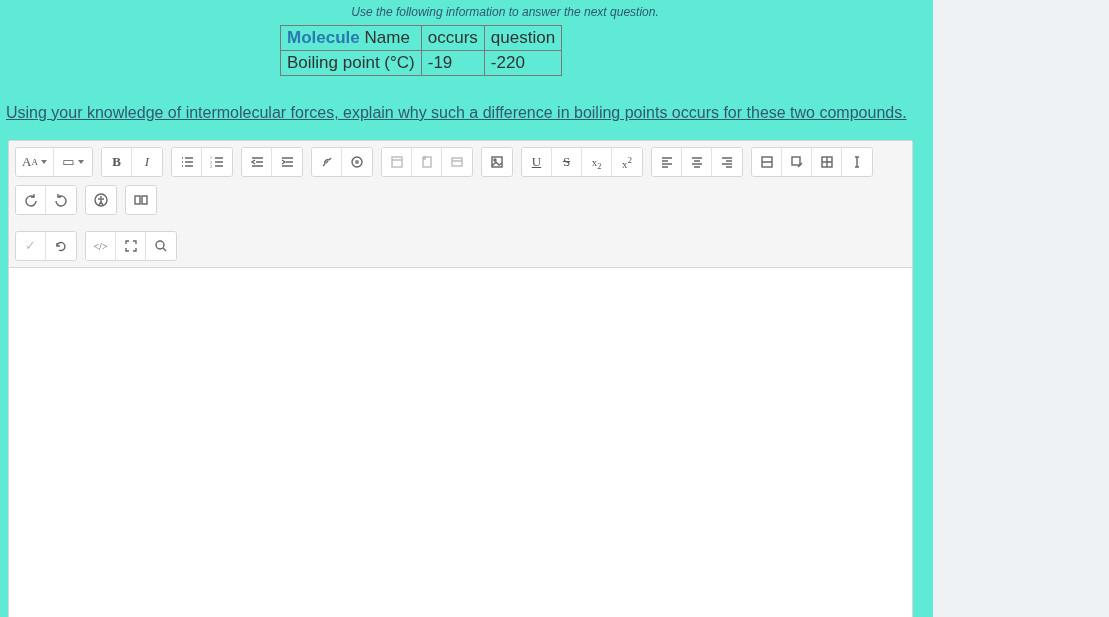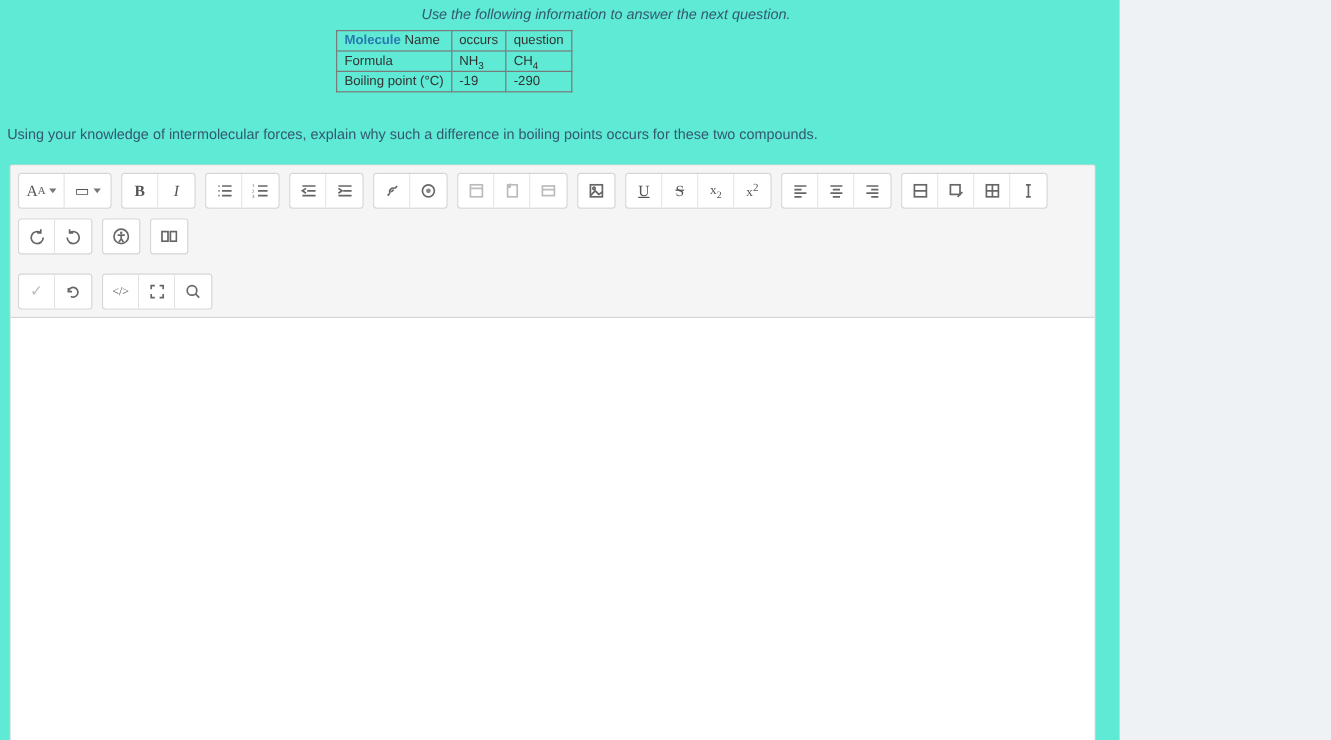--- a/index.html
+++ b/index.html
@@ -25,34 +25,35 @@
     margin-left: 155px;
   }
   .info-table {
     border-collapse: collapse;
     margin-left: 280px;
     margin-bottom: 28px;
   }
   .info-table td, .info-table th {
     border: 1px solid #7a7a7a;
     padding: 2px 6px;
-    font-size: 11px;
+    font-size: 17px;
     font-weight: normal;
     text-align: left;
     color: #333;
   }
   .mol-label {
     color: #2a7ab0;
     font-weight: bold;
   }
   sub { font-size: 0.75em; vertical-align: sub; line-height: 0; }
   .prompt-text {
     color: #33586f;
-    font-size: 12px;
+    font-size: 16px;
     padding: 0 6px 18px 6px;
+    text-decoration: underline;
   }
   .editor-wrap {
     margin: 0 8px;
     background: #fff;
     border: 1px solid #d6d6d6;
     border-radius: 2px;
   }
   .toolbar {
     background: #f5f5f5;
     border-bottom: 1px solid #d6d6d6;
@@ -244,28 +245,23 @@
   <div class="info-caption">Use the following information to answer the next question.</div>
 
   <table class="info-table">
     <tbody>
         <tr>
       <td><span class="mol-label">Molecule</span> <span>Name</span></td>
       <td>occurs</td>
       <td>question</td>
     </tr>
     <tr>
-      <td>Formula</td>
-      <td>NH<sub>3</sub></td>
-      <td>CH<sub>4</sub></td>
-    </tr>
-    <tr>
       <td>Boiling point (°C)</td>
       <td>-19</td>
-      <td>-290</td>
+      <td>-220</td>
     </tr>
   </tbody>
     </table>
 
   <div class="prompt-text">Using your knowledge of intermolecular forces, explain why such a difference in boiling points occurs for these two compounds.</div>
 
   <div class="editor-wrap">
     <div class="toolbar" id="toolbar">
         <span class="btn-group">
           <button class="btn" type="button" style="width: 38px;">A<span style="font-size:9px;vertical-align:sub">A</span><span class="dd-caret"></span></button>

